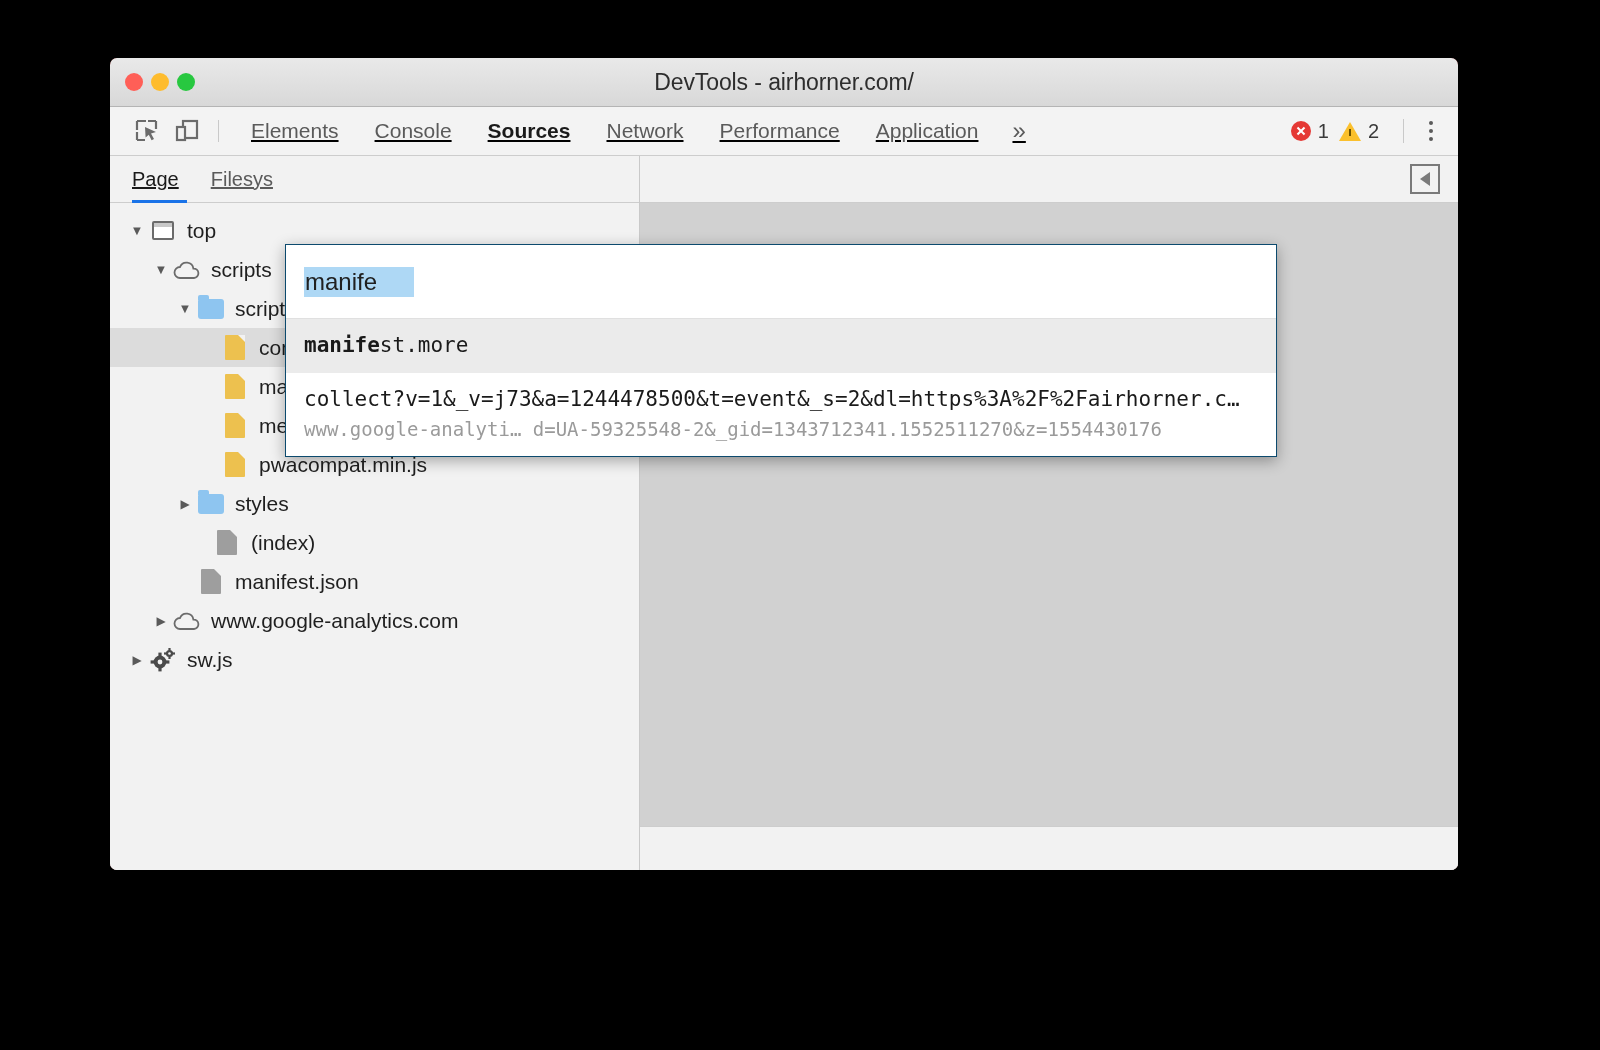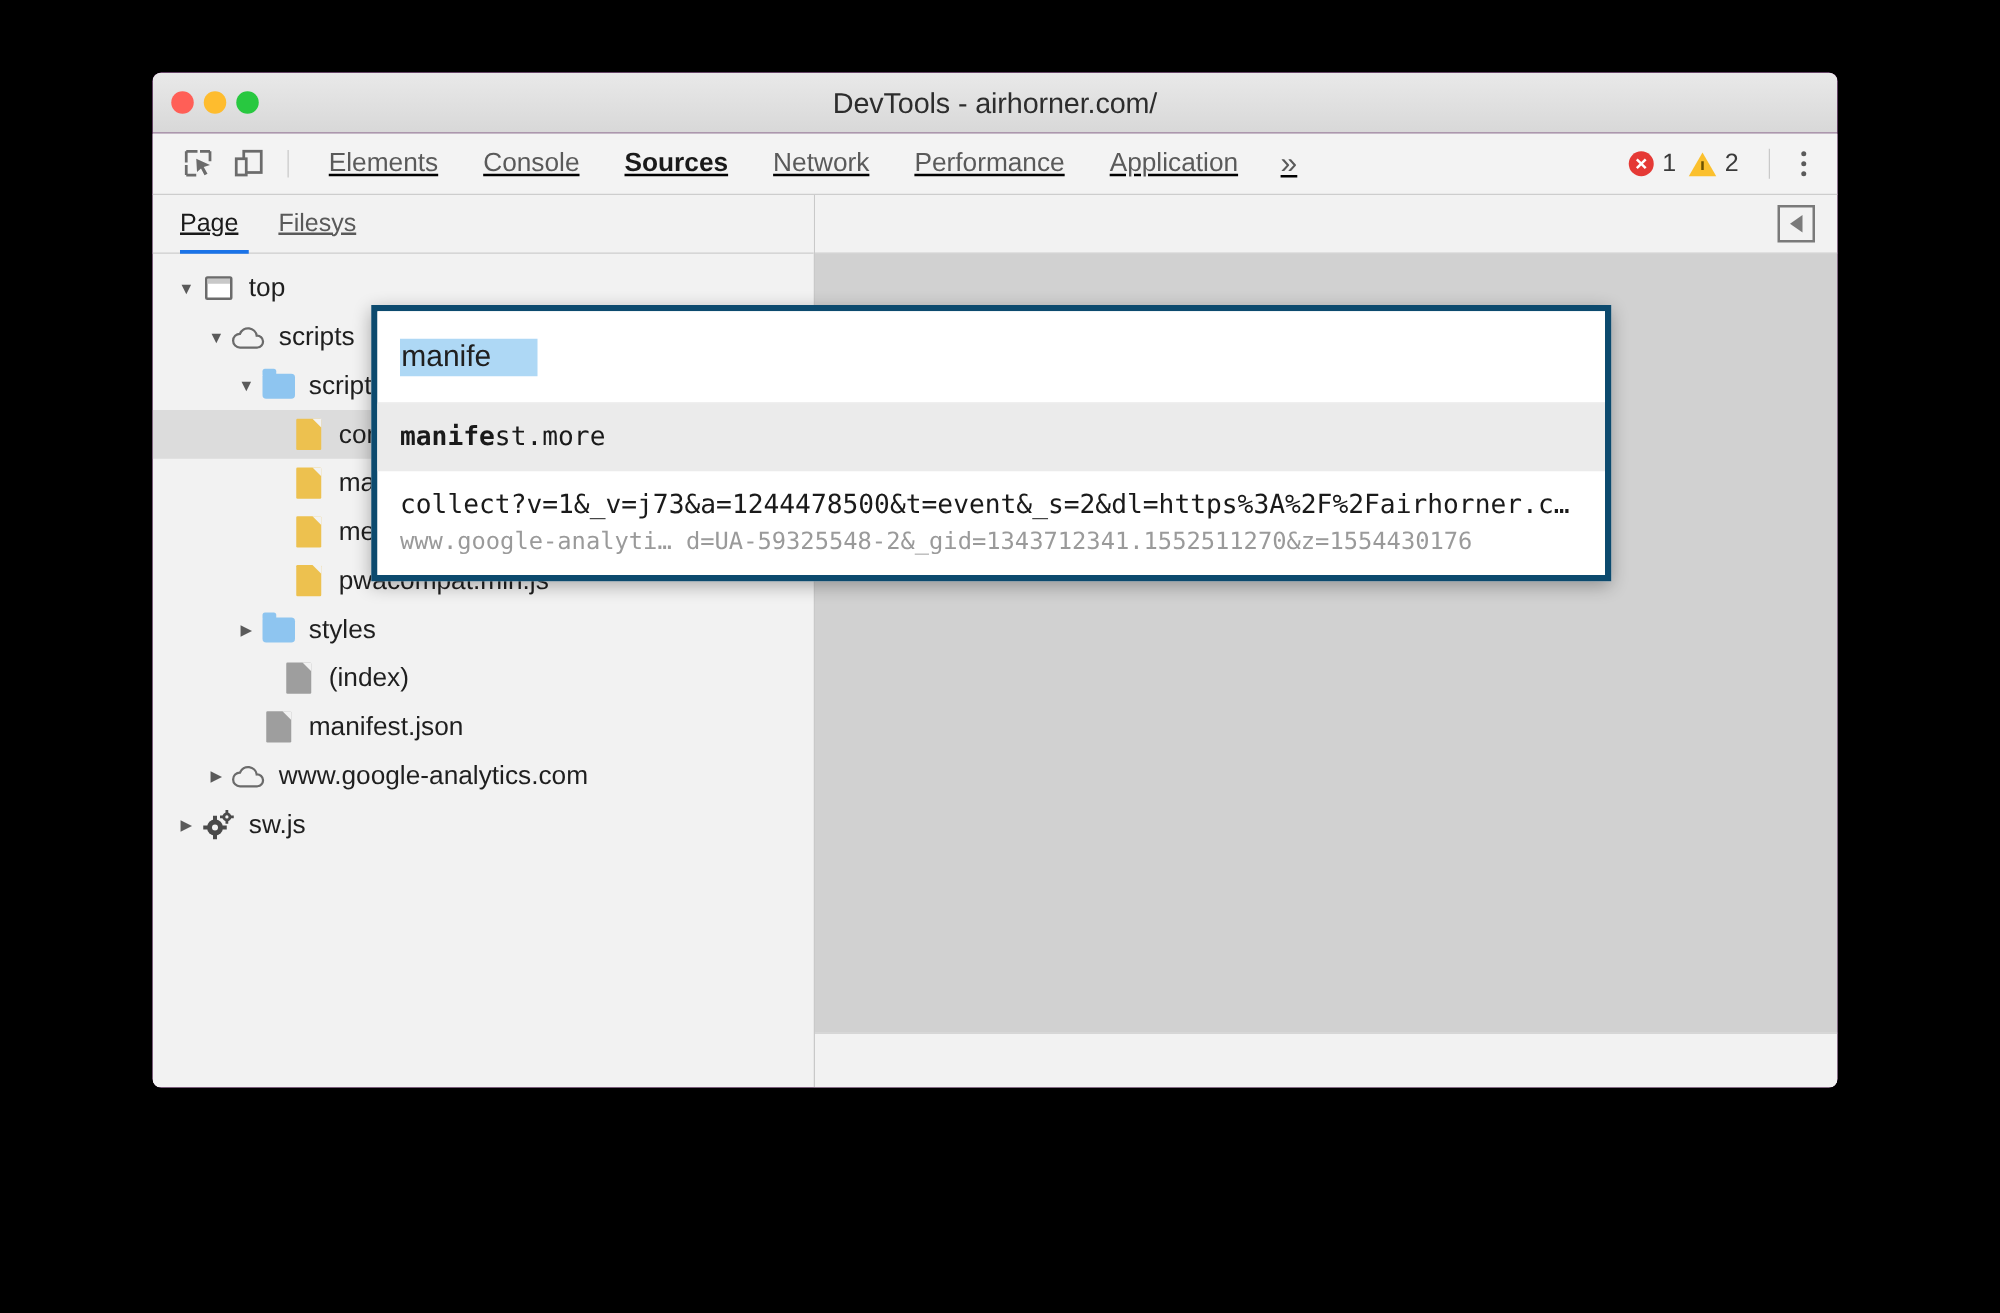--- a/index.html
+++ b/index.html
@@ -15,25 +15,25 @@
   #root {
     position: relative;
     width: 1600px;
     height: 1050px;
     background: #000000;
   }
 
   
   .window {
     position: absolute;
-    left: 122px;
+    left: 110px;
     top: 58px;
     width: 1348px;
     height: 812px;
-    background: #701a75;
+    background: #7f1d1d;
     border-radius: 7px 7px 7px 7px;
     box-shadow: 0 10px 34px rgba(0,0,0,0.55);
     overflow: hidden;
   }
 
   .titlebar {
     position: relative;
     height: 49px;
     background: linear-gradient(to bottom, #e9e9e9 0%, #d8d8d8 100%);
     border-bottom: 1px solid #b4b4b4;
@@ -256,21 +256,21 @@
   }
 
   
   .quick-open {
     position: absolute;
     left: 175px;
     top: 88px;
     width: 992px;
     background: #fff;
     box-shadow: 0 4px 14px rgba(0,0,0,0.32);
-    border: 5px solid #0c4a6e;
+    border: 1px solid #0c4a6e;
     z-index: 50;
   }
   .qo-input-wrap {
     height: 74px;
     display:flex; align-items:center;
     padding: 0 18px;
     background:#fff;
     border-bottom: 1px solid #e0e0e0;
   }
   .qo-input {

